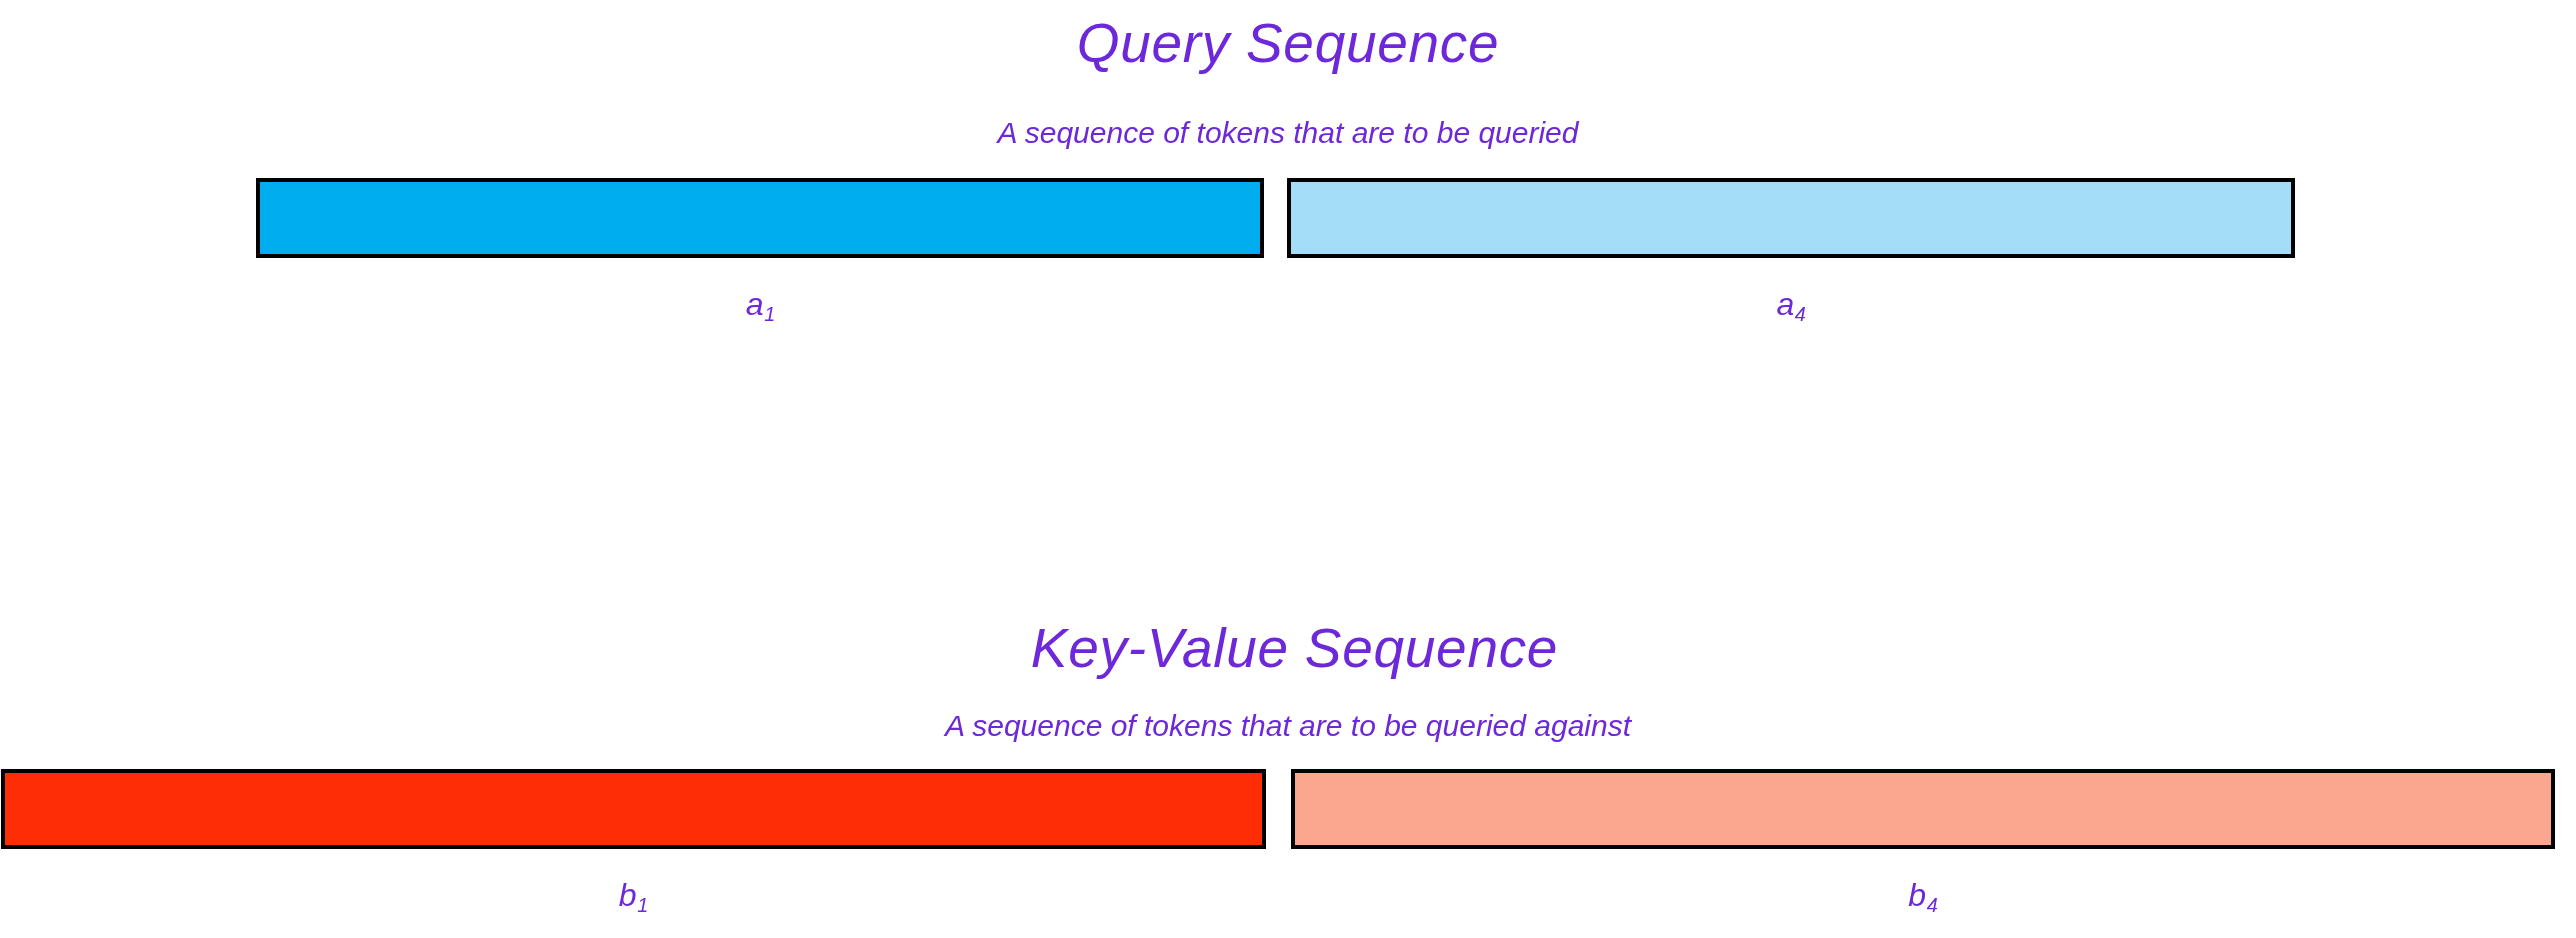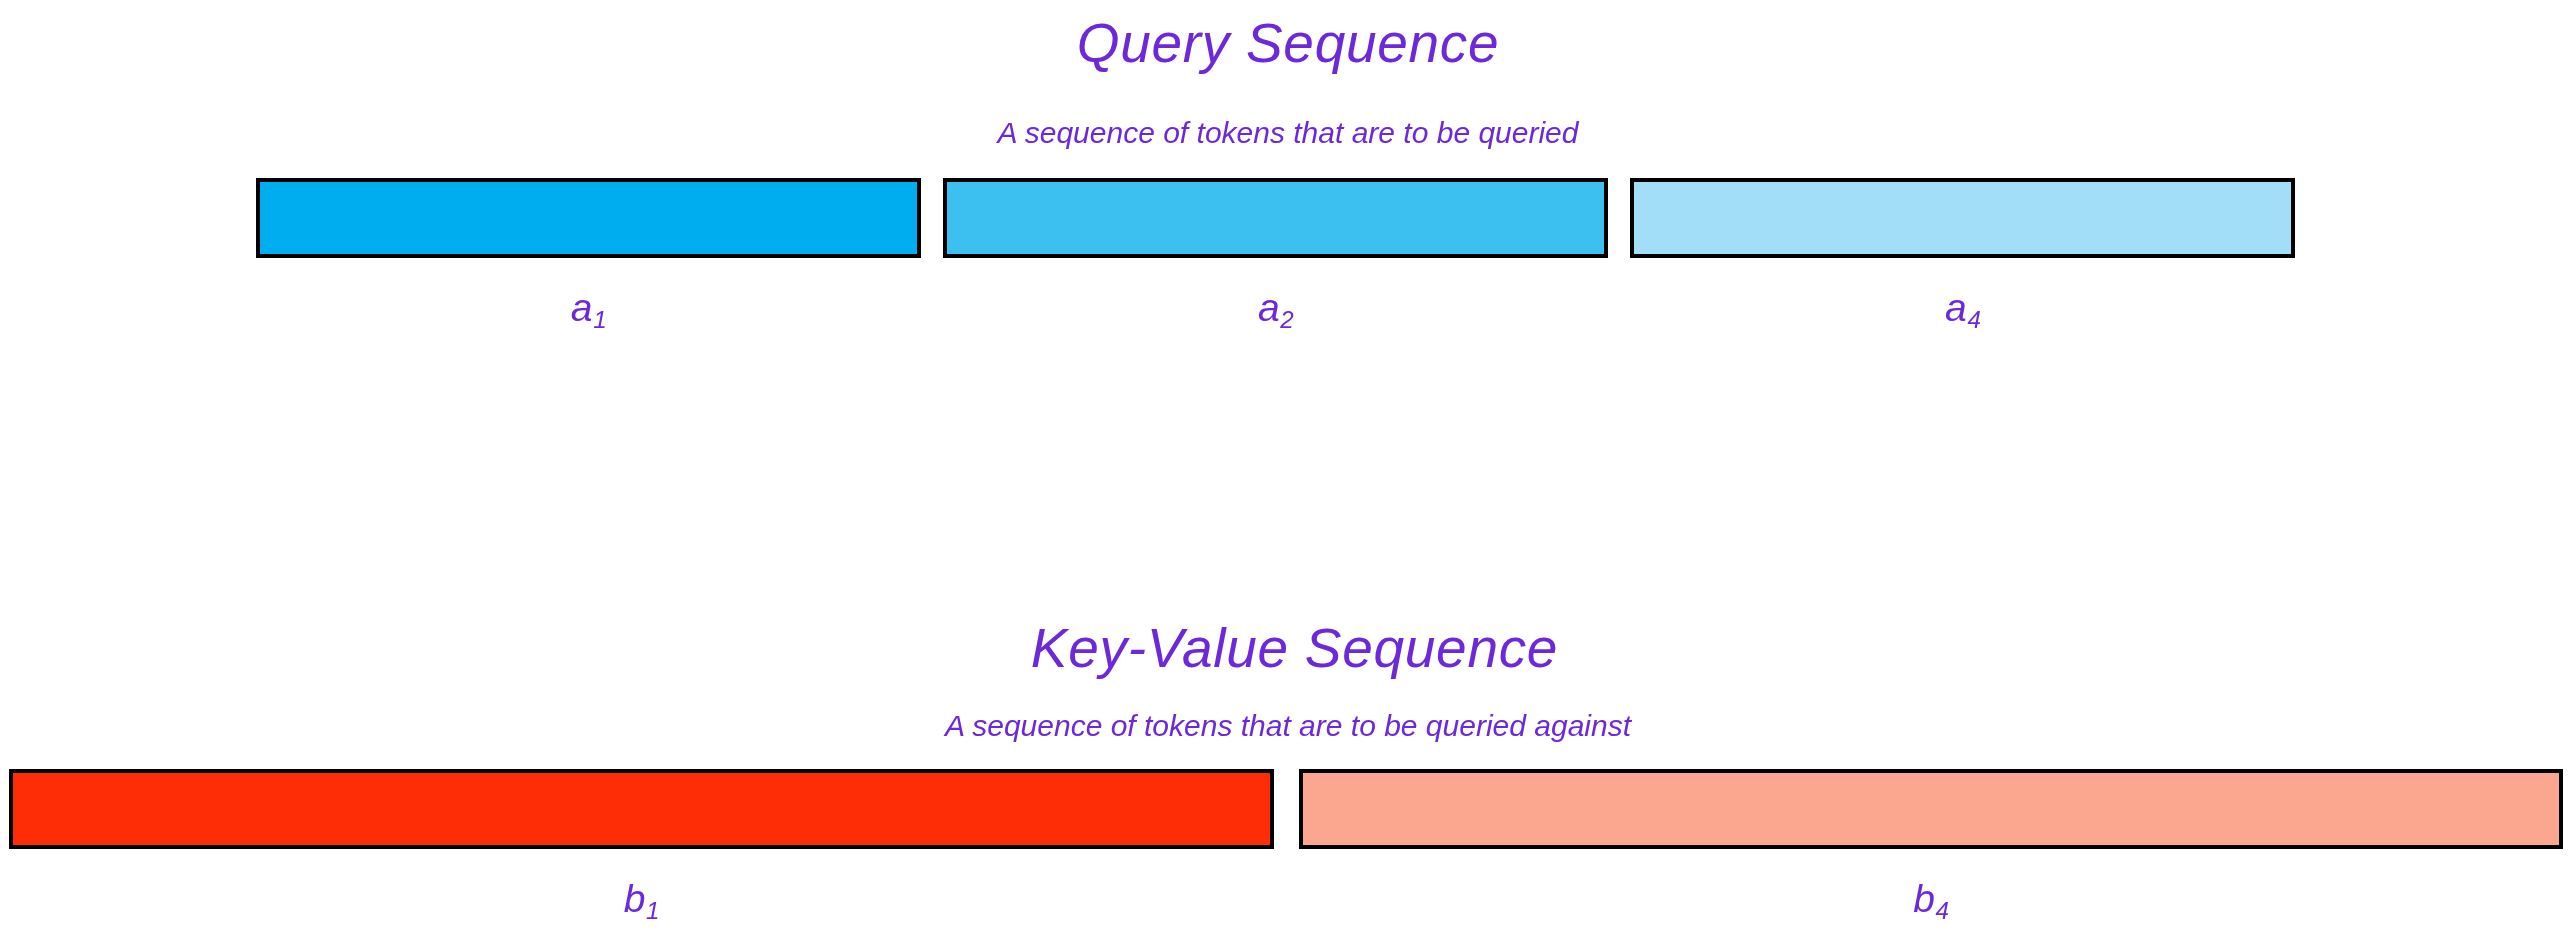--- a/index.html
+++ b/index.html
@@ -36,36 +36,36 @@
   #query-title    { top: 16.4px; }
   #query-subtitle { top: 118px; }
   #kv-title       { top: 621px; padding-left: 13px; }
   #kv-subtitle    { top: 711px; }
 
   .token-row {
     position: absolute;
     display: flex;
   }
   #query-row { left: 256px; top: 178px; width: 2039px; gap: 22.4px; }
-  #kv-row    { left: 9px;  top: 769px; width: 2554px; gap: 25px; }
+  #kv-row    { left: 1px;  top: 769px; width: 2554px; gap: 25px; }
 
   .token {
     flex: 1 1 0;
     display: flex;
     flex-direction: column;
     align-items: center;
   }
   .token-box {
     width: 100%;
     height: 80px;
     border: 4.5px solid #000000;
   }
   .token-label {
     margin-top: 30px;
-    font-size: 39px;
+    font-size: 32px;
     font-weight: 300;
     line-height: 1;
     font-style: italic;
   }
   .token-label sub {
     font-size: 0.62em;
     vertical-align: baseline;
     position: relative;
     top: 0.28em;
     left: 0.03em;
@@ -82,26 +82,20 @@
 
   <div class="token-row" id="query-row">
 
     <div class="token">
       <div class="token-box" style="background-color: rgb(0, 174, 239); border-color: rgb(0, 0, 0);"></div>
       <div class="token-label">
         <span>a</span><sub>1</sub>
       </div>
     </div>
 
-    <div class="token">
-      <div class="token-box" style="background-color: rgb(59, 192, 240); border-color: rgb(0, 0, 0);"></div>
-      <div class="token-label">
-        <span>a</span><sub>2</sub>
-      </div>
-    </div>
 
 
     <div class="token">
       <div class="token-box" style="background-color: rgb(162, 222, 247); border-color: rgb(0, 0, 0);"></div>
       <div class="token-label">
         <span>a</span><sub>4</sub>
       </div>
     </div>
 
   </div>

